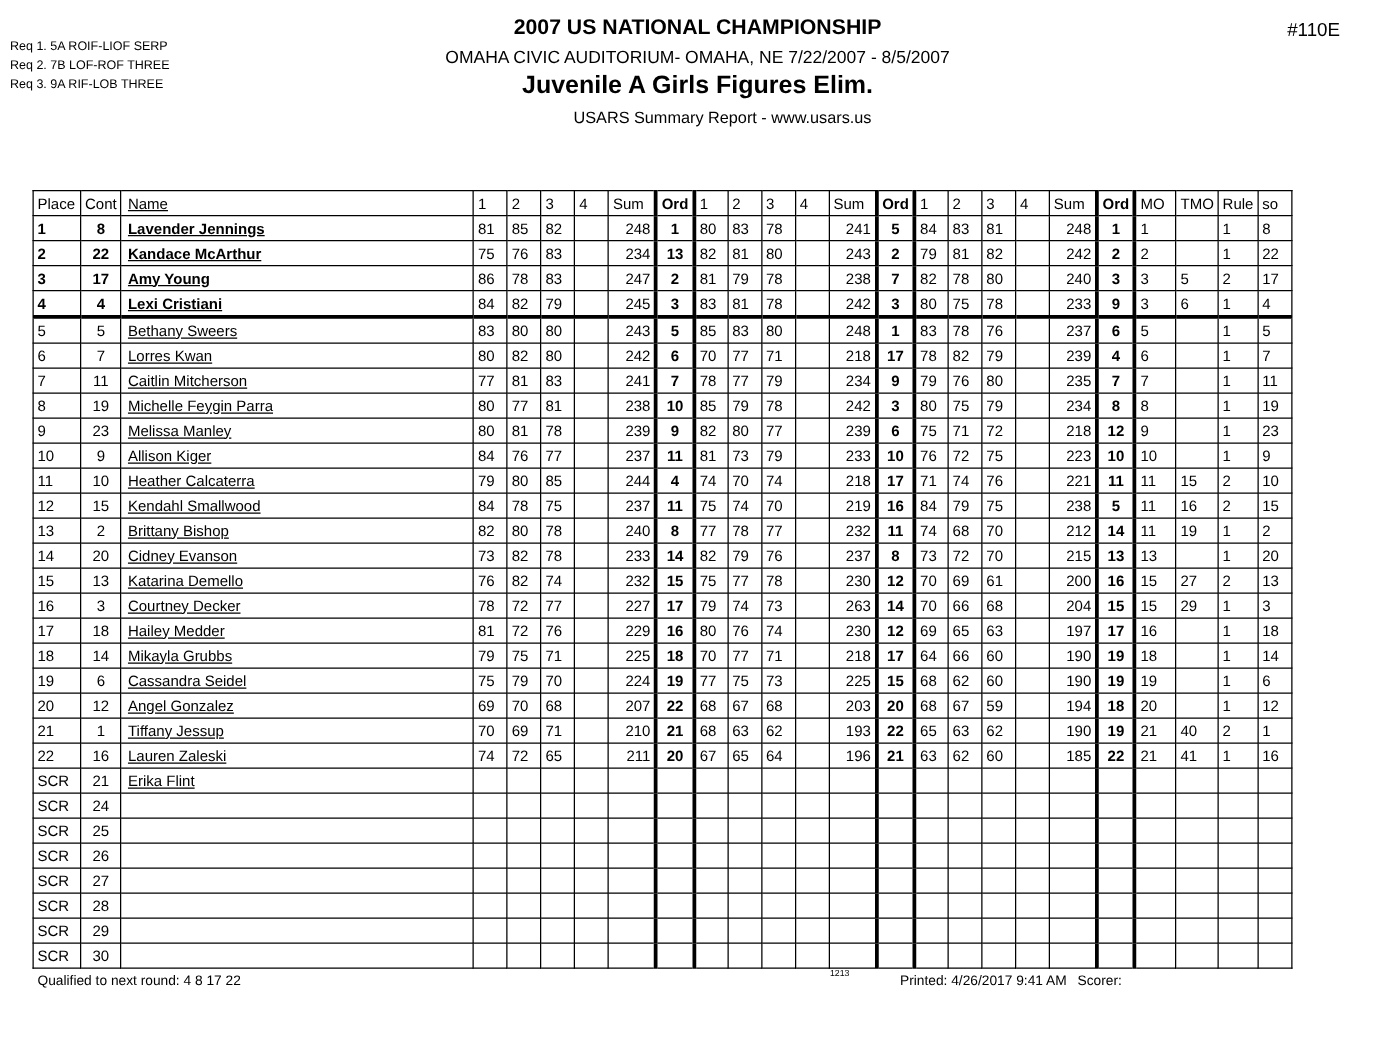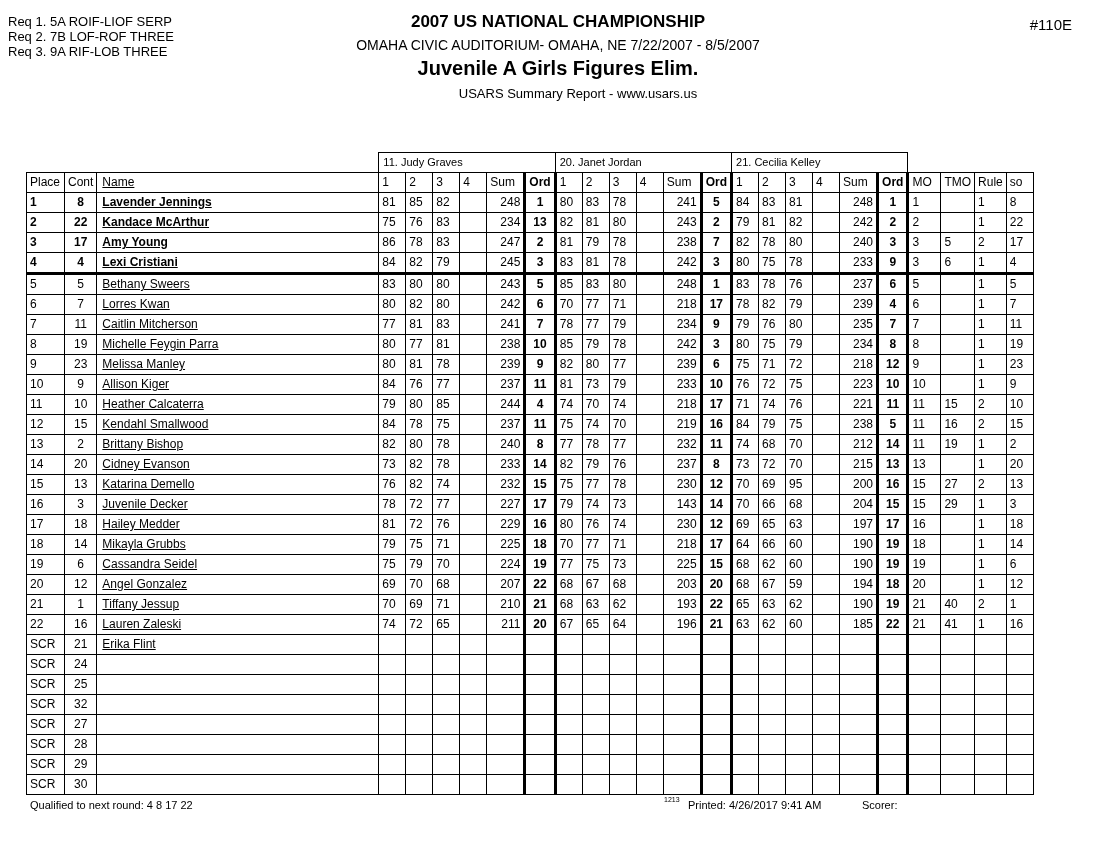--- a/index.html
+++ b/index.html
@@ -2,21 +2,21 @@
 <html><head>
 <meta charset="utf-8">
 <style>
   html,body{margin:0;padding:0;}
   body{
     width:1100px;height:850px;position:relative;background:#fff;color:#000;
     font-family:"Liberation Sans","DejaVu Sans",sans-serif;
     overflow:hidden;
   }
   
-  .reqs{position:absolute;left:8px;top:14px;font-size:13px;line-height:15px;}
+  .reqs{position:absolute;left:8px;top:30px;font-size:10px;line-height:15px;}
   .center-head{position:absolute;left:8px;top:12px;width:100%;text-align:center;}
   .title{font-size:17px;font-weight:bold;margin:0 0 5px 0;}
   .venue{font-size:14px;margin:0 0 4px 0;}
   .event{font-size:20px;font-weight:bold;margin:0 0 6px 0;}
   .report{font-size:13px;margin:0;padding-left:40px;}
   .docnum{position:absolute;right:28px;top:16px;font-size:15px;font-weight:normal;}
 
   
   table{border-collapse:collapse;table-layout:fixed;margin:152px 0 0 26px;}
   td,th{
@@ -31,21 +31,21 @@
   .sum{text-align:right;}
   .ord{border-left:3px solid #000;border-right:3px solid #000;font-weight:bold;text-align:center;}
   th.ord{font-weight:bold;}
   tr.qual td.place,tr.qual td.cont,tr.qual td.name{font-weight:bold;}
   tr.lastqual td{border-bottom:3px solid #000;}
 
   
   .footer{position:relative;height:26px;font-size:11px;}
   .fq{position:absolute;left:30px;top:4px;}
   .fsup{position:absolute;left:664px;top:1px;font-size:7px;}
-  .fp{position:absolute;left:688px;top:4px;}
+  .fp{position:absolute;left:720px;top:4px;}
   .fs{position:absolute;left:862px;top:4px;}
 </style>
 </head>
 <body>
 
 <div class="reqs">
   <div>Req 1.  5A ROIF-LIOF SERP</div>
   <div>Req 2.  7B LOF-ROF THREE</div>
   <div>Req 3.  9A RIF-LOB THREE</div>
 </div>
@@ -81,27 +81,20 @@
       <col style="width: 27px;">
       <col style="width: 27px;">
       <col style="width: 38px;">
       <col style="width: 28px;">
       <col style="width: 33px;">
       <col style="width: 33px;">
       <col style="width: 31px;">
       <col style="width: 27px;">
     </colgroup>
     <thead>
-      <tr>
-        <td class="nb" colspan="3"></td>
-        <th class="judge" colspan="6">11. Judy Graves</th>
-        <th class="judge" colspan="6">20. Janet Jordan</th>
-        <th class="judge" colspan="6">21. Cecilia Kelley</th>
-        <td class="nb" colspan="4"></td>
-      </tr>
       <tr>
         <th>Place</th>
         <th>Cont</th>
         <th class="name">Name</th>
         <th>1</th>
         <th>2</th>
         <th>3</th>
         <th>4</th>
         <th>Sum</th>
         <th class="ord">Ord</th>
@@ -513,44 +506,44 @@
         <td class="sum">232</td>
         <td class="ord">15</td>
         <td>75</td>
         <td>77</td>
         <td>78</td>
         <td></td>
         <td class="sum">230</td>
         <td class="ord">12</td>
         <td>70</td>
         <td>69</td>
-        <td>95</td>
+        <td>61</td>
         <td></td>
         <td class="sum">200</td>
         <td class="ord">16</td>
         <td>15</td>
         <td>27</td>
         <td>2</td>
         <td>13</td>
       </tr>
       <tr class="">
         <td class="place">16</td>
         <td class="cont ctr">3</td>
-        <td class="name">Juvenile Decker</td>
+        <td class="name">Courtney Decker</td>
         <td>78</td>
         <td>72</td>
         <td>77</td>
         <td></td>
         <td class="sum">227</td>
         <td class="ord">17</td>
         <td>79</td>
         <td>74</td>
         <td>73</td>
         <td></td>
-        <td class="sum">143</td>
+        <td class="sum">263</td>
         <td class="ord">14</td>
         <td>70</td>
         <td>66</td>
         <td>68</td>
         <td></td>
         <td class="sum">204</td>
         <td class="ord">15</td>
         <td>15</td>
         <td>29</td>
         <td>1</td>
@@ -794,21 +787,21 @@
         <td></td>
         <td class="sum"></td>
         <td class="ord"></td>
         <td></td>
         <td></td>
         <td></td>
         <td></td>
       </tr>
       <tr class="">
         <td class="place">SCR</td>
-        <td class="cont ctr">32</td>
+        <td class="cont ctr">26</td>
         <td class="name"></td>
         <td></td>
         <td></td>
         <td></td>
         <td></td>
         <td class="sum"></td>
         <td class="ord"></td>
         <td></td>
         <td></td>
         <td></td>

